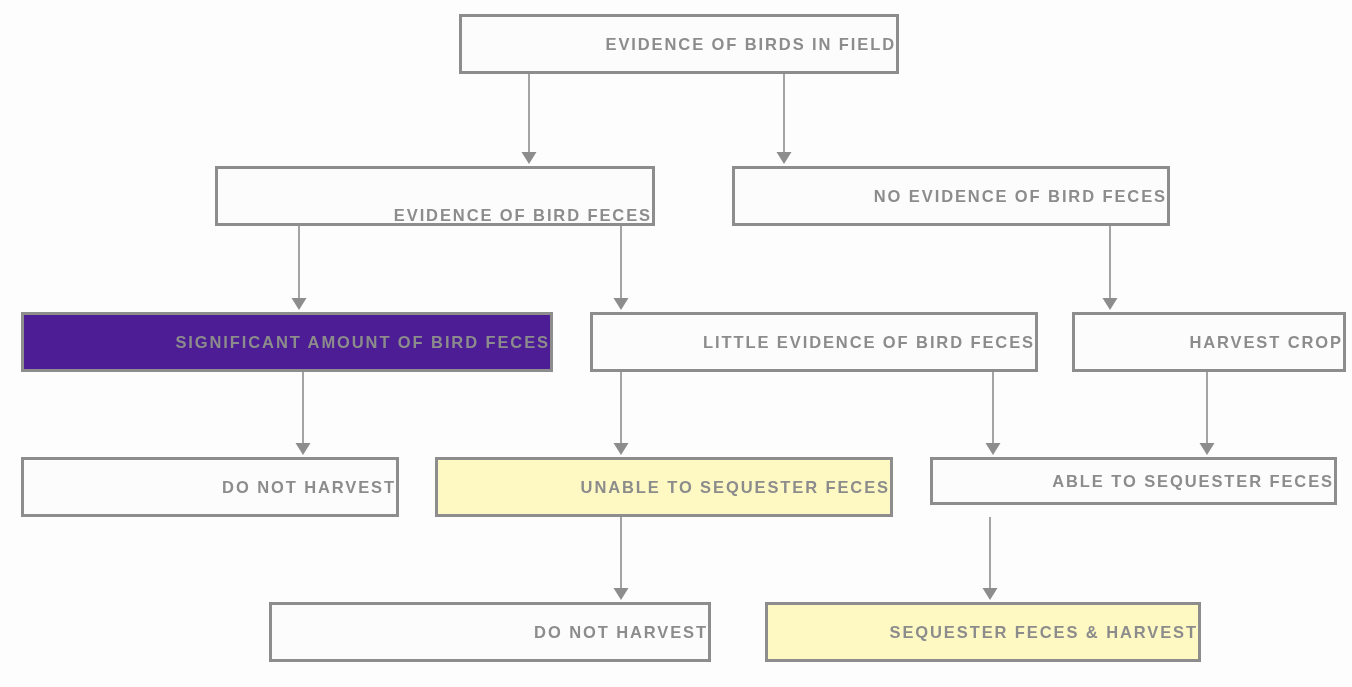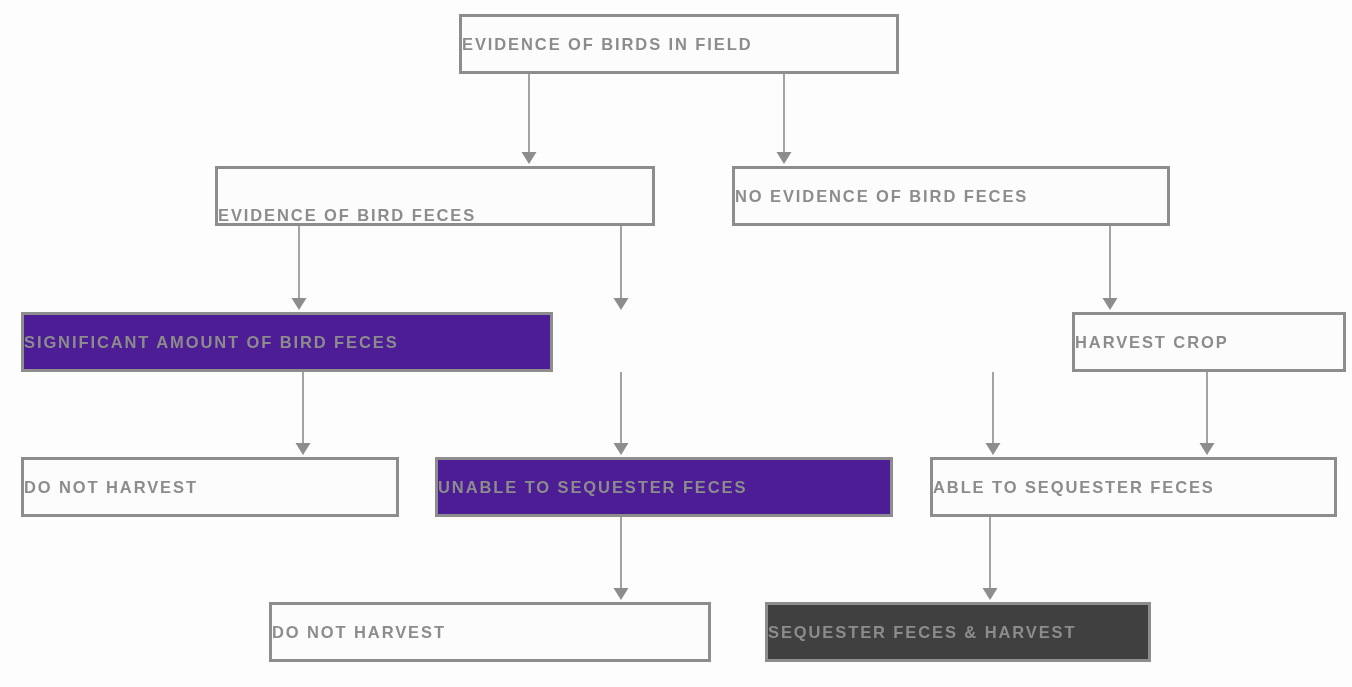--- a/index.html
+++ b/index.html
@@ -18,21 +18,21 @@
     width: 1352px;
     height: 687px;
   }
   .node {
     position: absolute;
     box-sizing: border-box;
     border: 3px solid #8d8d8d;
     background: #fcfcfc;
     display: flex;
     align-items: center;
-    justify-content: flex-start;
+    justify-content: flex-end;
     text-align: center;
   }
   .node-label {
     color: #8c8c8c;
     font-size: 16.5px;
     font-weight: bold;
     letter-spacing: 1.9px;
     line-height: 1.1;
     white-space: nowrap;
     text-transform: uppercase;
@@ -121,31 +121,34 @@
     </div>
     <div class="node" style="left: 215px; top: 166px; width: 440px; height: 60px; border-color: rgb(141, 141, 141); background: rgb(252, 252, 252);">
       <span class="node-label" style="color: rgb(140, 140, 140); margin-top: 39px;">EVIDENCE OF BIRD FECES</span>
     </div>
     <div class="node" style="left: 700px; top: 166px; width: 438px; height: 60px; border-color: rgb(141, 141, 141); background: rgb(252, 252, 252); margin-left: 32px;">
       <span class="node-label" style="color: rgb(140, 140, 140);">NO EVIDENCE OF BIRD FECES</span>
     </div>
     <div class="node" style="left: 21px; top: 312px; width: 532px; height: 60px; border-color: rgb(141, 141, 141); background: #4c1d95;">
       <span class="node-label" style="color: rgb(140, 140, 140);">SIGNIFICANT AMOUNT OF BIRD FECES</span>
     </div>
+    <div class="node" style="left: 590px; top: 312px; width: 448px; height: 60px; border-color: rgb(141, 141, 141); background: rgb(252, 252, 252);">
+      <span class="node-label" style="color: rgb(140, 140, 140);">LITTLE EVIDENCE OF BIRD FECES</span>
+    </div>
     <div class="node" style="left: 1072px; top: 312px; width: 274px; height: 60px; border-color: rgb(141, 141, 141); background: rgb(252, 252, 252);">
       <span class="node-label" style="color: rgb(140, 140, 140);">HARVEST CROP</span>
     </div>
     <div class="node" style="left: 21px; top: 457px; width: 378px; height: 60px; border-color: rgb(141, 141, 141); background: rgb(252, 252, 252);">
       <span class="node-label" style="color: rgb(140, 140, 140);">DO NOT HARVEST</span>
     </div>
-    <div class="node" style="left: 435px; top: 457px; width: 458px; height: 60px; border-color: rgb(141, 141, 141); background: #4c1d95;">
+    <div class="node" style="left: 435px; top: 457px; width: 458px; height: 60px; border-color: rgb(141, 141, 141); background: #fef9c3;">
       <span class="node-label" style="color: rgb(140, 140, 140);">UNABLE TO SEQUESTER FECES</span>
     </div>
-    <div class="node" style="left: 930px; top: 457px; width: 407px; height: 60px; border-color: rgb(141, 141, 141); background: rgb(252, 252, 252);">
+    <div class="node" style="left: 930px; top: 457px; width: 407px; height: 48px; border-color: rgb(141, 141, 141); background: rgb(252, 252, 252);">
       <span class="node-label" style="color: rgb(140, 140, 140);">ABLE TO SEQUESTER FECES</span>
     </div>
     <div class="node" style="left: 269px; top: 602px; width: 442px; height: 60px; border-color: rgb(141, 141, 141); background: rgb(252, 252, 252);">
       <span class="node-label" style="color: rgb(140, 140, 140);">DO NOT HARVEST</span>
     </div>
-    <div class="node" style="left: 765px; top: 602px; width: 386px; height: 60px; border-color: rgb(141, 141, 141); background: #404040;">
+    <div class="node" style="left: 765px; top: 602px; width: 436px; height: 60px; border-color: rgb(141, 141, 141); background: #fef9c3;">
       <span class="node-label" style="color: rgb(140, 140, 140);">SEQUESTER FECES &amp; HARVEST</span>
     </div>
   </div>
 
 </body></html>

